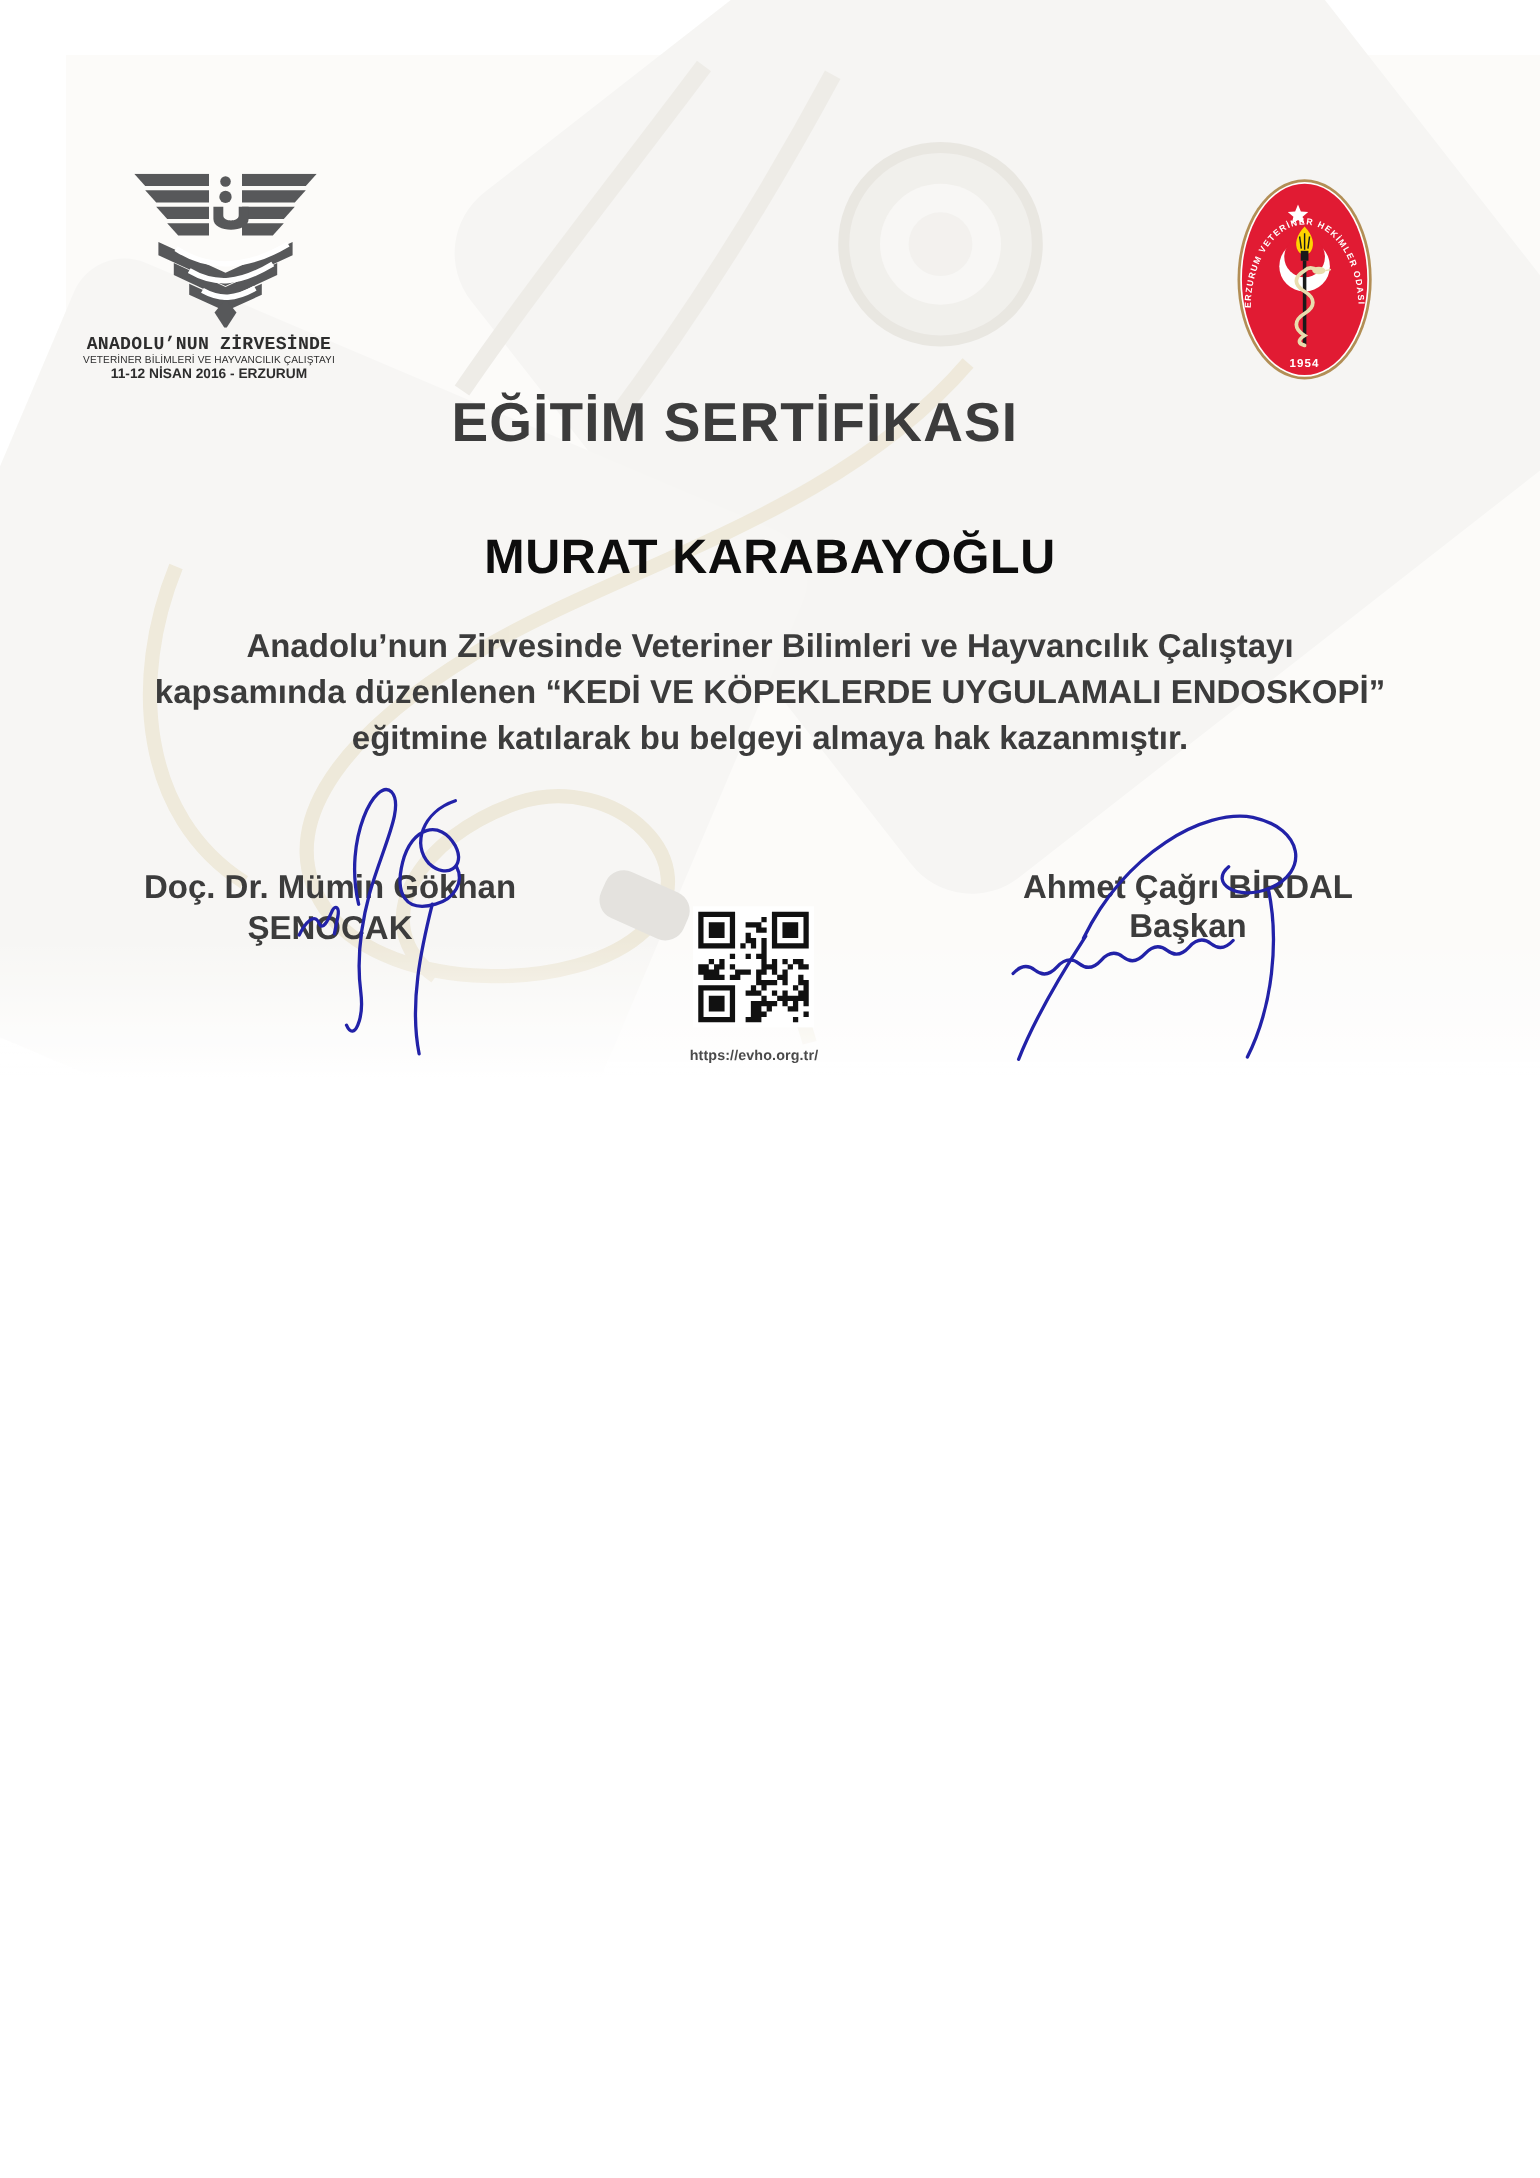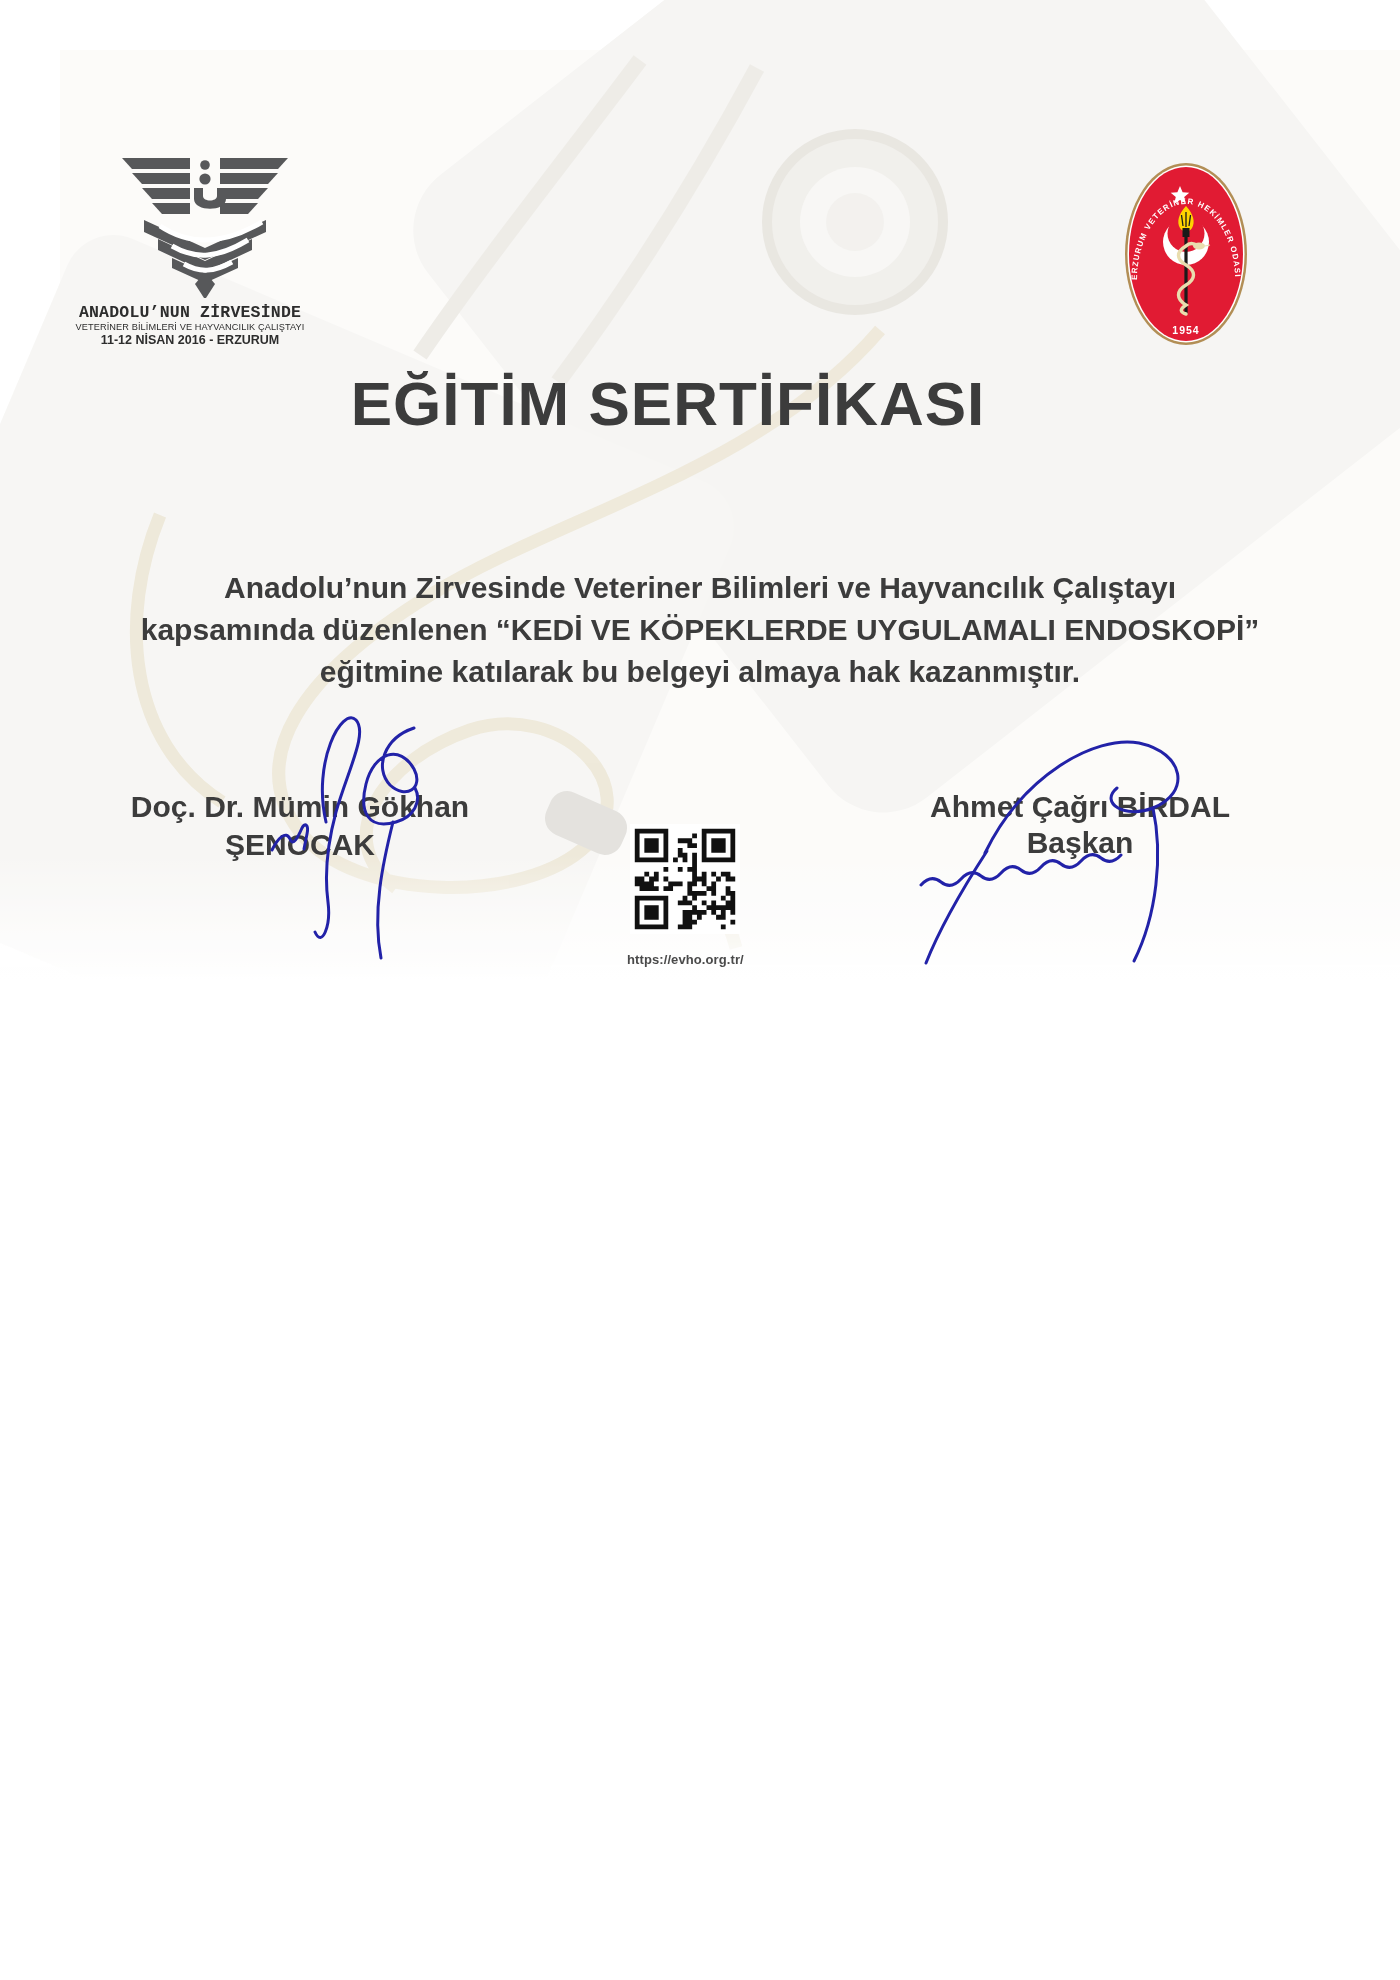--- a/index.html
+++ b/index.html
@@ -13,22 +13,22 @@
   
   .logo-icon{position:absolute; left:120px; top:158px; width:170px; height:140px;}
   .logo-text{position:absolute; left:45px; top:303px; width:290px; text-align:center; color:#2d2d2d;}
   .logo-title{font-size:16.5px; font-weight:bold; letter-spacing:.2px; line-height:19px;font-family:Liberation Mono, monospace;}
   .logo-sub{font-size:9.2px; font-weight:normal; letter-spacing:.1px; line-height:11px;}
   .logo-date{font-size:12.5px; font-weight:bold; line-height:15px;}
   
   .emblem{position:absolute; left:1124px; top:162px; width:124px; height:184px;}
   
   .title{
-    position:absolute; left:0; top:368px; width:1336px; margin:0; text-align:center;
-    font-size:62px; font-weight:bold; letter-spacing:1px; color:var(--text-dark,#3c3c3c);
+    position:absolute; left:0; top:355px; width:1336px; margin:0; text-align:center;
+    font-size:50px; font-weight:bold; letter-spacing:1px; color:var(--text-dark,#3c3c3c);
   }
   .recipient{
     position:absolute; left:0; top:482px; width:1400px; text-align:center;
     font-size:44px; font-weight:bold; color:var(--name-black,#0d0d0d); letter-spacing:.5px;
   }
   .body-text{
     position:absolute; left:0; top:567px; width:1400px; text-align:center;
     font-size:30px; font-weight:bold; color:var(--text-dark,#3c3c3c); line-height:42px;
   }
   
@@ -140,20 +140,21 @@
     <g>
       <path d="M74,84 C69,80.5 65,81 62,84 C52,90 52,97 62,103 C72,109 72,117 62,123 C52,129 52,137 62,143 C55,147.5 56.5,150.5 62,152" fill="none" style="stroke:var(--snake-cream,#e9ddae)" stroke-width="3.4" stroke-linecap="round"></path>
       <ellipse cx="75" cy="84" rx="6" ry="3.4" style="fill:var(--snake-cream,#e9ddae)"></ellipse>
       <path d="M81,84 L86,83" stroke="#e9ddae" stroke-width="1.2"></path>
     </g>
     <text x="62" y="172" text-anchor="middle" font-family="Liberation Sans, sans-serif" font-size="10.5" font-weight="bold" fill="#ffffff" letter-spacing="1">1954</text>
   </svg>
 
   <h1 class="title">EĞİTİM SERTİFİKASI</h1>
 
+  <div class="recipient">MURAT KARABAYOĞLU</div>
 
   <div class="body-text">
     <div>Anadolu’nun Zirvesinde Veteriner Bilimleri ve Hayvancılık Çalıştayı</div>
     <div>kapsamında düzenlenen “KEDİ VE KÖPEKLERDE UYGULAMALI ENDOSKOPİ”</div>
     <div>eğitmine katılarak bu belgeyi almaya hak kazanmıştır.</div>
   </div>
 
   <div class="sig-block left">
     <div class="sig-name">Doç. Dr. Mümin Gökhan ŞENOCAK</div>
   </div>

